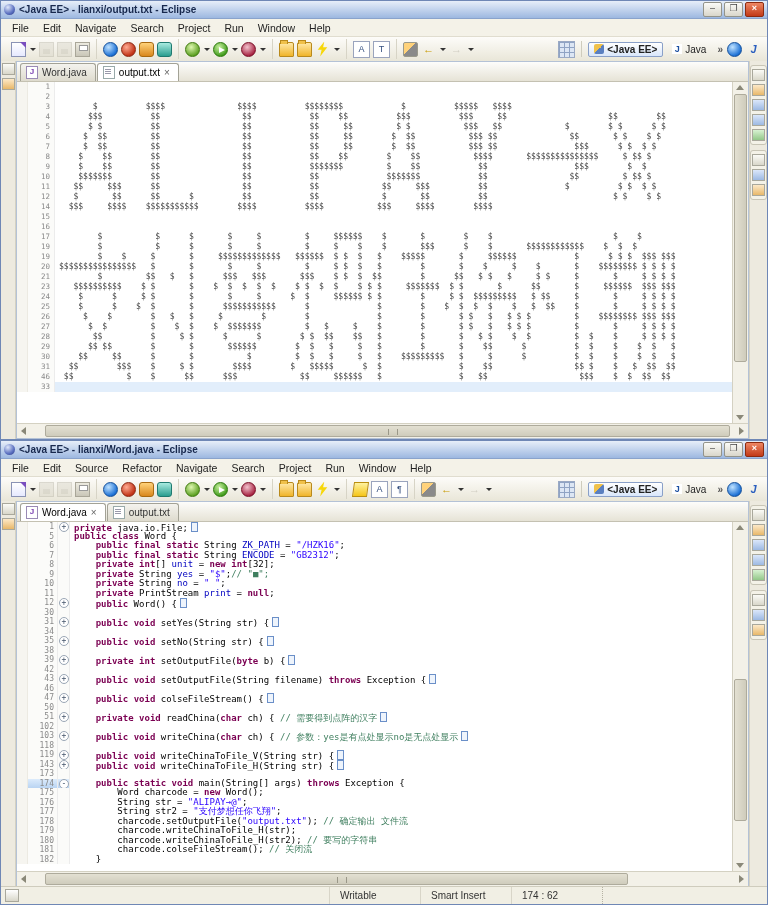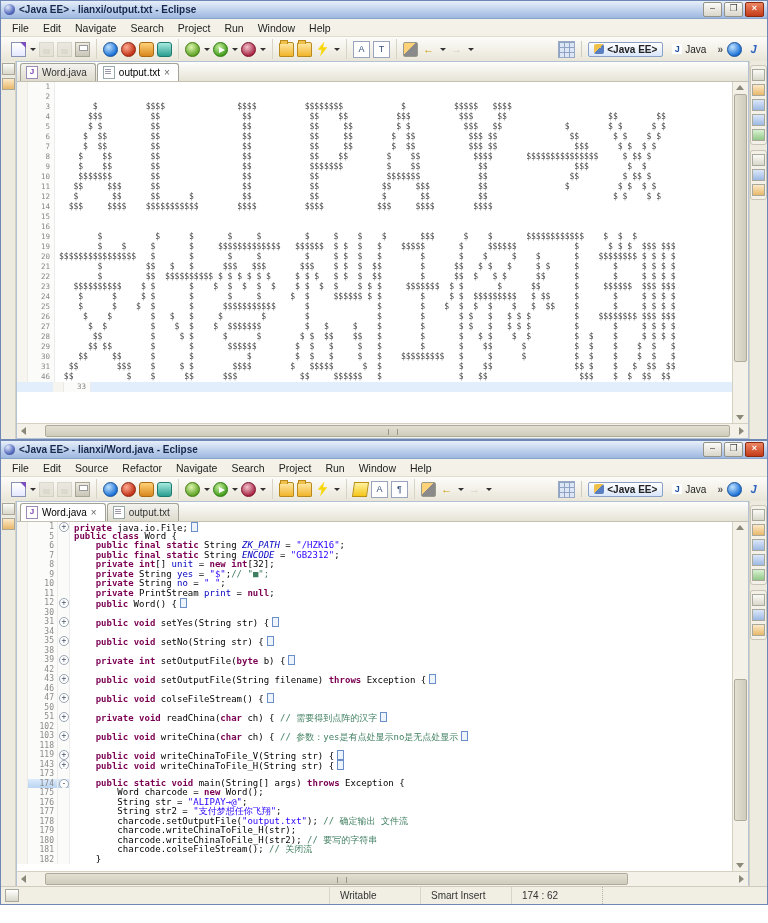--- a/index.html
+++ b/index.html
@@ -93,34 +93,34 @@
   .harrow{position:absolute;top:3px;width:0;height:0;border-top:4px solid transparent;border-bottom:4px solid transparent;}
   .ha-l{left:4px;border-right:5px solid #8a8878;}
   .ha-r{right:4px;border-left:5px solid #8a8878;}
 
   .a-row{height:10px;display:flex;align-items:stretch;font:7.5px/10px "DejaVu Sans Mono",monospace;}
   .a-row .ann{width:10px;background:#f6f5f0;border-right:1px solid #eceae2;}
   .a-row .num{width:22px;text-align:right;padding-right:4px;color:#8a8a8a;background:#fbfbf9;border-right:1px solid #ececec;}
   .a-row .art{white-space:pre;padding-left:4px;color:#3c3c3c;font-size:8px;letter-spacing:0;}
   .a-row.hl .art,.a-row.hl .fill{background:#e2eefb;}
   .a-row .fill{flex:1;}
-  .a-row.hl{background:#e2eefb;padding-left:36px;}
+  .a-row.hl{background:#e2eefb;}
 
   .c-row{height:9.5px;display:flex;align-items:stretch;font:9px/9.5px "DejaVu Sans Mono",monospace;}
   .c-row .ann{width:10px;background:#f6f5f0;border-right:1px solid #eceae2;}
   .c-row .num{width:26px;text-align:right;padding-right:3px;color:#8a8a8a;background:#fbfbf9;font-size:8px;}
   .c-row .foldc{width:11px;border-left:1px solid #ececec;background:#fbfbf9;border-right:1px solid #ececec;position:relative;}
   .c-row.cur .num,.c-row.cur .foldc{background:linear-gradient(#dcebfc,#b9d4f2);}
   .foldmark{position:absolute;left:1px;top:0px;width:8px;height:8px;border:1px solid #9aa6b5;border-radius:50%;background:#fff;color:#44546a;font-size:8px;line-height:8px;text-align:center;}
   .c-row .codeln{white-space:pre;padding-left:4px;color:#000;}
   .t-k{color:#7b0052;font-weight:bold;}
   .t-s{color:#2a00ff;}
   .t-c{color:#3f7f5f;}
   .t-f{color:#0000c0;}
-  .t-sf{color:#0000c0;font-style:italic;}
+  .t-sf{color:#0000c0;}
   .cbox{display:inline-block;width:5px;height:8px;border:1px solid #6a8fc8;background:#eef4fc;margin-left:3px;vertical-align:-1px;}
 
   .statusbar{position:absolute;left:0;right:0;bottom:0;height:17px;background:#f1efe4;border-top:1px solid #cfccbd;display:flex;align-items:center;font-size:10px;color:#333;}
   .st-icon{width:12px;height:11px;border:1px solid #a9a89c;background:linear-gradient(#fff,#d9d7ca);margin:0 4px;}
   .st-cell{border-left:1px solid #d8d5c8;height:100%;display:flex;align-items:center;padding:0 10px;min-width:70px;}
   .st-spacer{flex:1;}
   .st-grip{border-left:1px dotted #b5b2a3;height:100%;width:14px;}
 </style>
 </head>
 <body>
@@ -304,46 +304,46 @@
               <span class="fill"></span>
             </div>
             <div class="a-row">
               <span class="ann"></span>
               <span class="num">16</span>
               <span class="art"></span>
               <span class="fill"></span>
             </div>
             <div class="a-row">
               <span class="ann"></span>
+              <span class="num">17</span>
+              <span class="art">        $           $      $       $     $         $     $$$$$$    $       $        $    $                         $    $       </span>
+              <span class="fill"></span>
+            </div>
+            <div class="a-row">
+              <span class="ann"></span>
               <span class="num">19</span>
               <span class="art">        $           $      $       $     $         $     $    $    $       $$$      $    $       $$$$$$$$$$$$    $  $  $        </span>
               <span class="fill"></span>
             </div>
             <div class="a-row">
               <span class="ann"></span>
               <span class="num">19</span>
               <span class="art">        $    $     $       $     $$$$$$$$$$$$$   $$$$$$  $ $  $   $    $$$$$       $     $$$$$$            $      $ $ $  $$$ $$$</span>
               <span class="fill"></span>
             </div>
             <div class="a-row">
               <span class="ann"></span>
               <span class="num">20</span>
               <span class="art">$$$$$$$$$$$$$$$$   $       $       $     $         $     $ $  $   $        $       $    $     $    $       $    $$$$$$$$ $ $ $ $</span>
               <span class="fill"></span>
             </div>
             <div class="a-row">
               <span class="ann"></span>
               <span class="num">21</span>
               <span class="art">        $         $$   $   $      $$$   $$$       $$$    $ $  $  $$        $      $$   $ $   $     $ $     $       $     $ $ $ $</span>
-              <span class="fill"></span>
-            </div>
-            <div class="a-row">
-              <span class="ann"></span>
-              <span class="num">22</span>
-              <span class="art">        $         $$  $$$$$$$$$$ $ $ $ $ $ $     $ $ $   $ $  $  $$        $      $$  $   $ $      $$      $       $     $ $ $ $</span>
               <span class="fill"></span>
             </div>
             <div class="a-row">
               <span class="ann"></span>
               <span class="num">23</span>
               <span class="art">   $$$$$$$$$$    $ $       $    $  $  $  $  $    $ $  $  $    $ $ $     $$$$$$$  $ $       $      $$       $     $$$$$$  $$$ $$$</span>
               <span class="fill"></span>
             </div>
             <div class="a-row">
               <span class="ann"></span>

